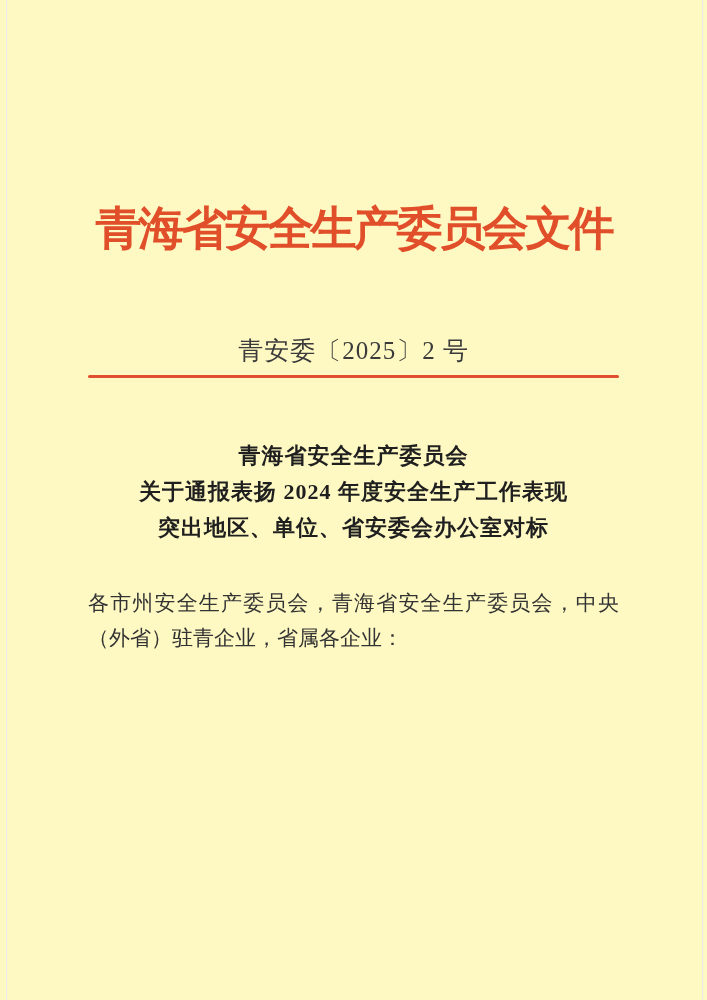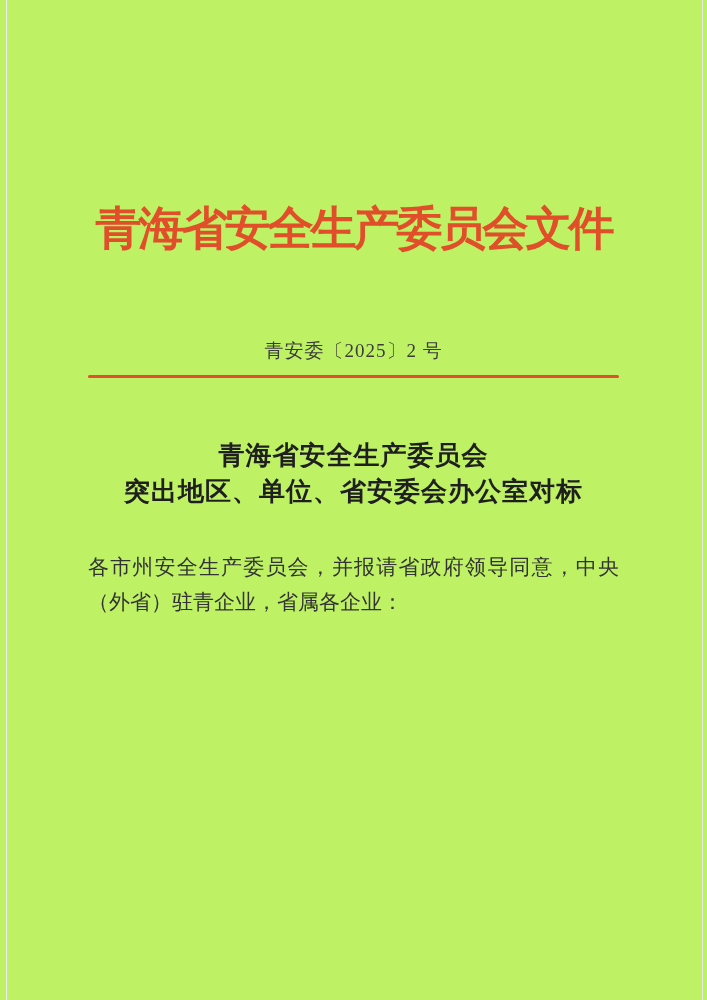--- a/index.html
+++ b/index.html
@@ -6,21 +6,21 @@
     margin: 0;
     padding: 0;
     background: #f4f4f4;
     font-family: "Liberation Serif", "DejaVu Serif", serif;
   }
   .scan-page {
     position: relative;
     width: 707px;
     height: 1000px;
     margin: 0 auto;
-    background: #bef264;
+    background: #fef9c3;
     overflow: hidden;
     box-sizing: border-box;
     font-family: Liberation Serif, serif;
   }
   
   .edge-left {
     position: absolute;
     left: 6px; top: 0;
     width: 1px; height: 100%;
     background: #ececec;
@@ -43,40 +43,40 @@
     font-size: 46px;
     line-height: 54px;
     font-weight: bold;
     letter-spacing: -3px;
     text-align: center;
     color: #e14e2a;
     white-space: nowrap;
   }
   .doc-number {
     margin-top: 84px;
-    font-size: 19px;
+    font-size: 25px;
     line-height: 22px;
     text-align: center;
     color: #3b3b3b;
     letter-spacing: 1px;
   }
   .red-divider {
     margin-top: 13px;
     height: 3px;
     width: 100%;
     background: #df4f30;
     border-radius: 2px;
   }
   .notice-title {
     margin-top: 60px;
     text-align: center;
     color: #1f1f1f;
   }
   .notice-title .t-line {
-    font-size: 26px;
+    font-size: 22px;
     line-height: 36px;
     font-weight: bold;
     letter-spacing: 1px;
   }
   .body-text {
     margin-top: 40px;
     color: #333333;
     font-size: 21px;
     line-height: 35px;
     text-align: justify;
@@ -98,21 +98,22 @@
   <div class="content">
 
     <div class="org-title">青海省安全生产委员会文件</div>
 
     <div class="doc-number">青安委〔2025〕2 号</div>
 
     <div class="red-divider"></div>
 
     <div class="notice-title">
       <div class="t-line">青海省安全生产委员会</div>
+      <div class="t-line">关于通报表扬 2024 年度安全生产工作表现</div>
       <div class="t-line">突出地区、单位、省安委会办公室对标</div>
     </div>
 
     <div class="body-text">
-      <p>各市州安全生产委员会，并报请省政府领导同意，中央（外省）驻青企业，省属各企业：</p>
+      <p>各市州安全生产委员会，青海省安全生产委员会，中央（外省）驻青企业，省属各企业：</p>
     </div>
 
   </div>
 </div>
 
 </body></html>

